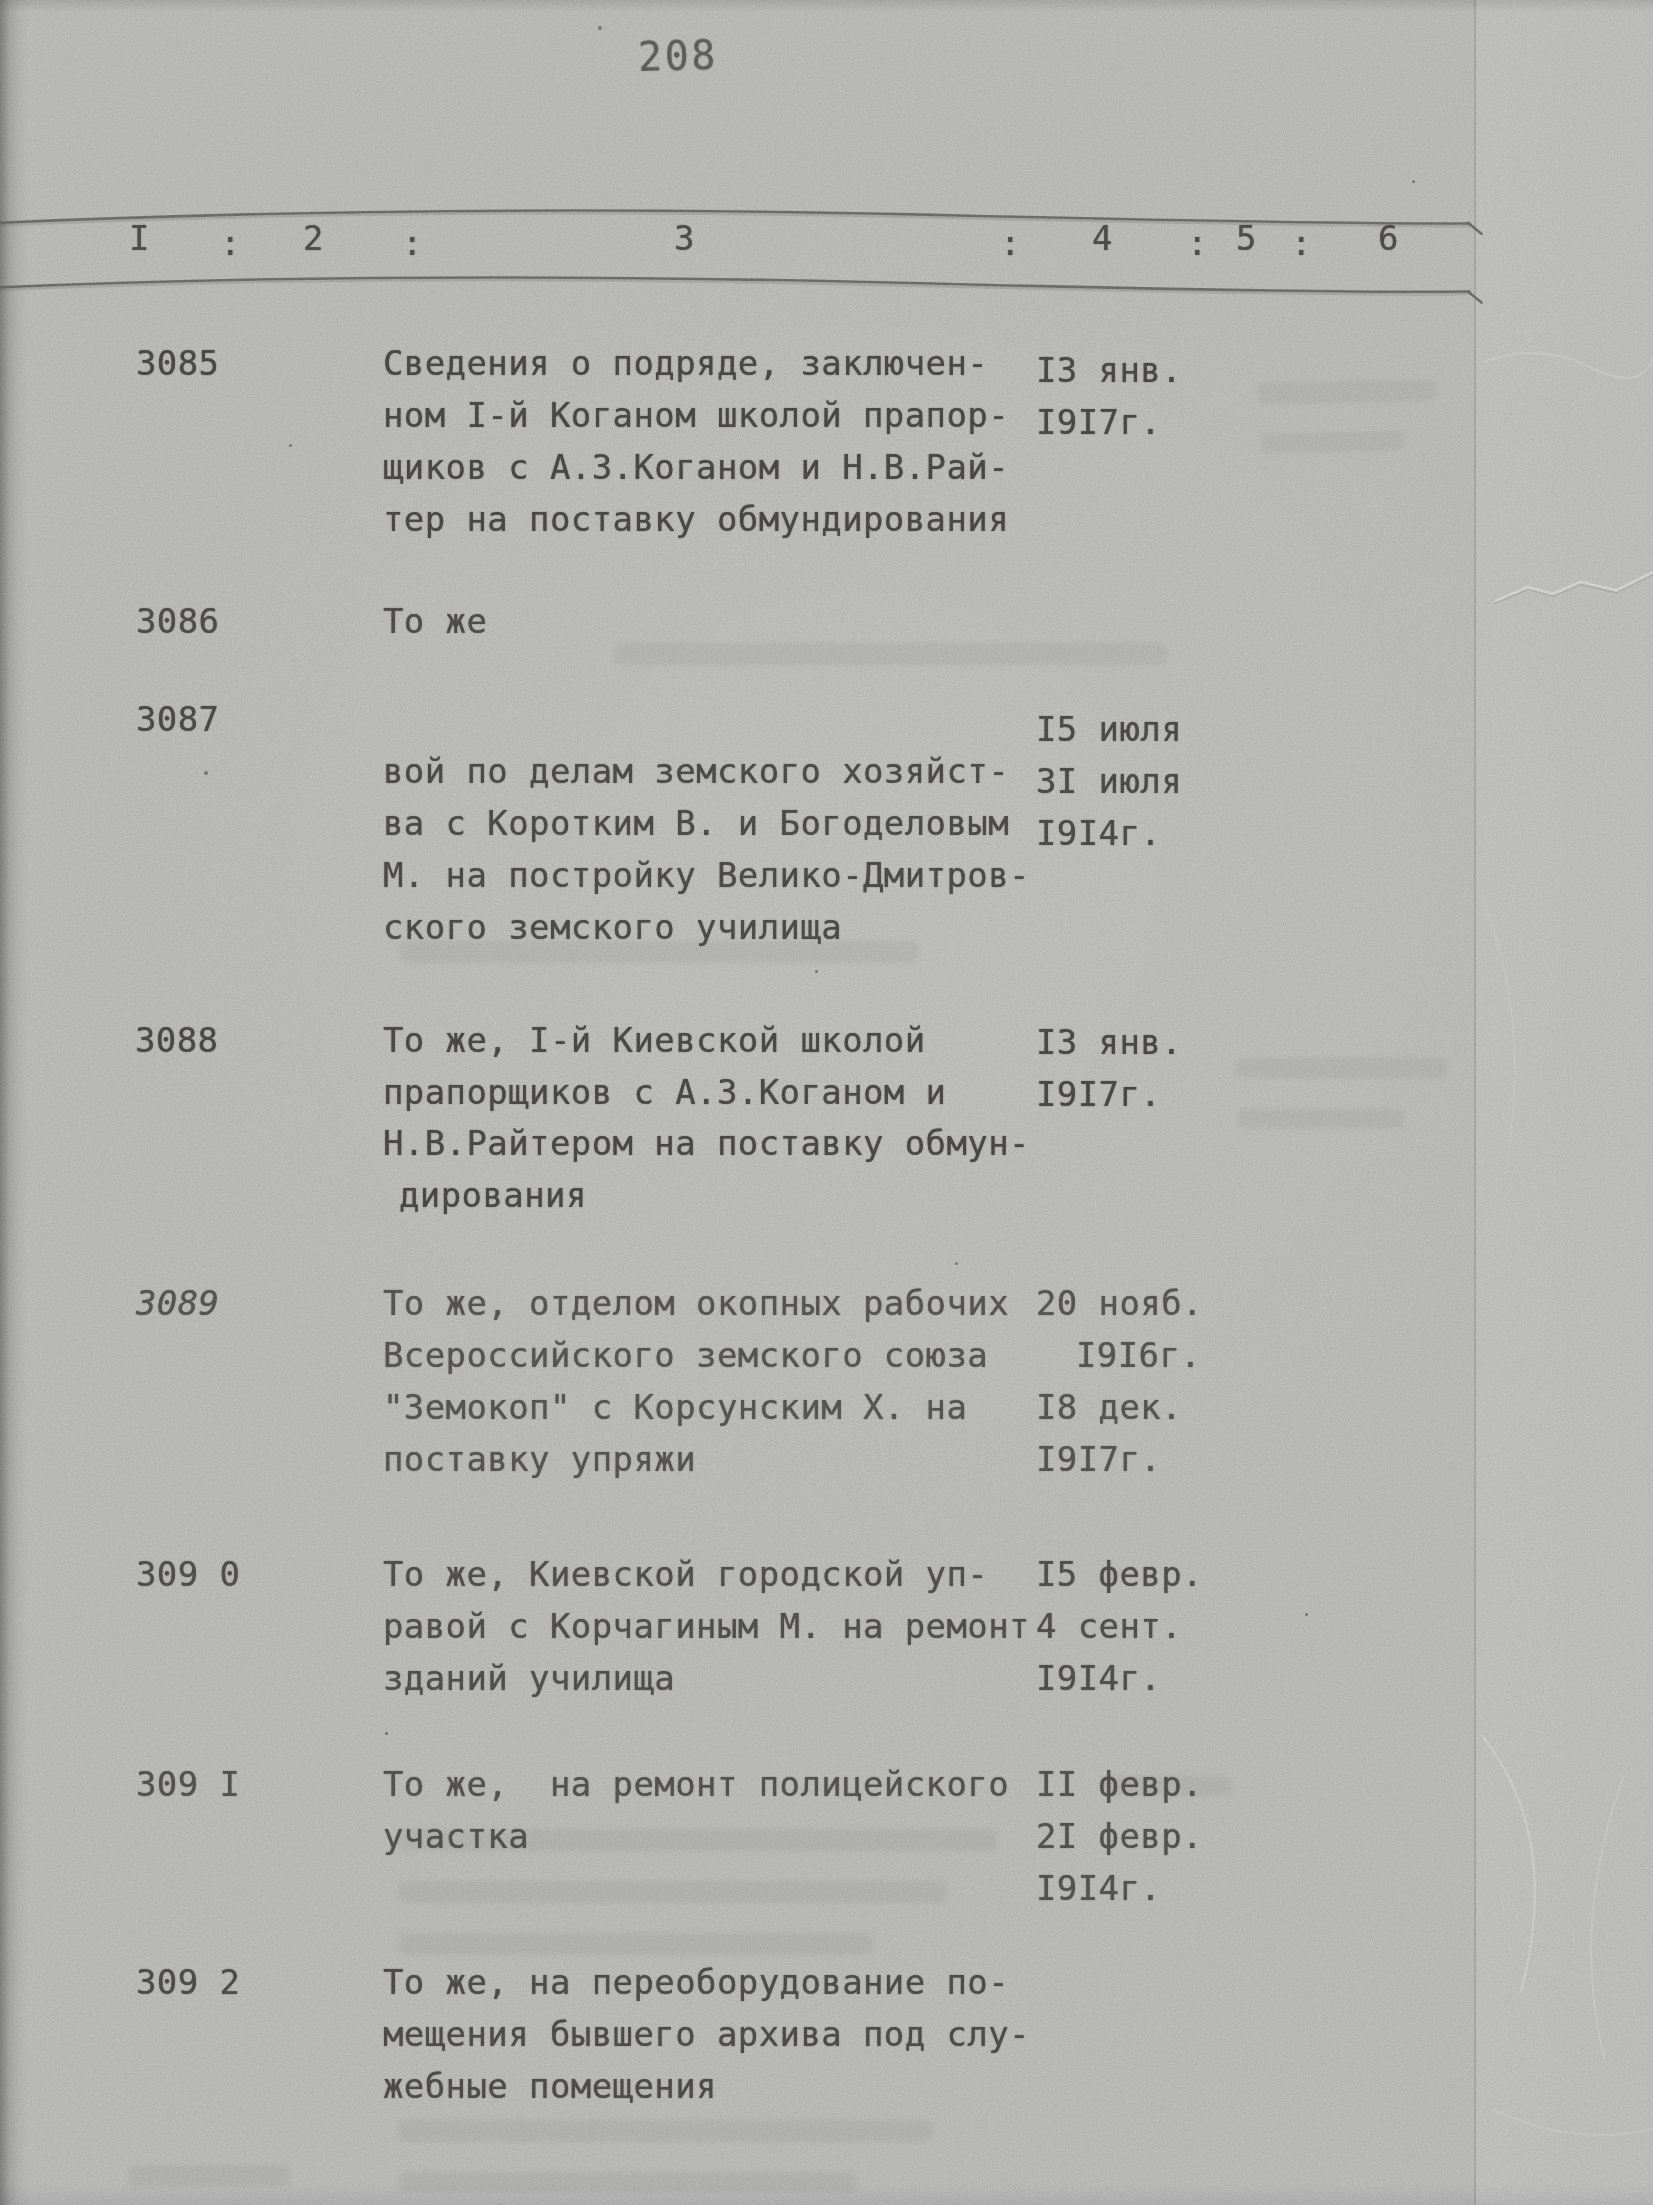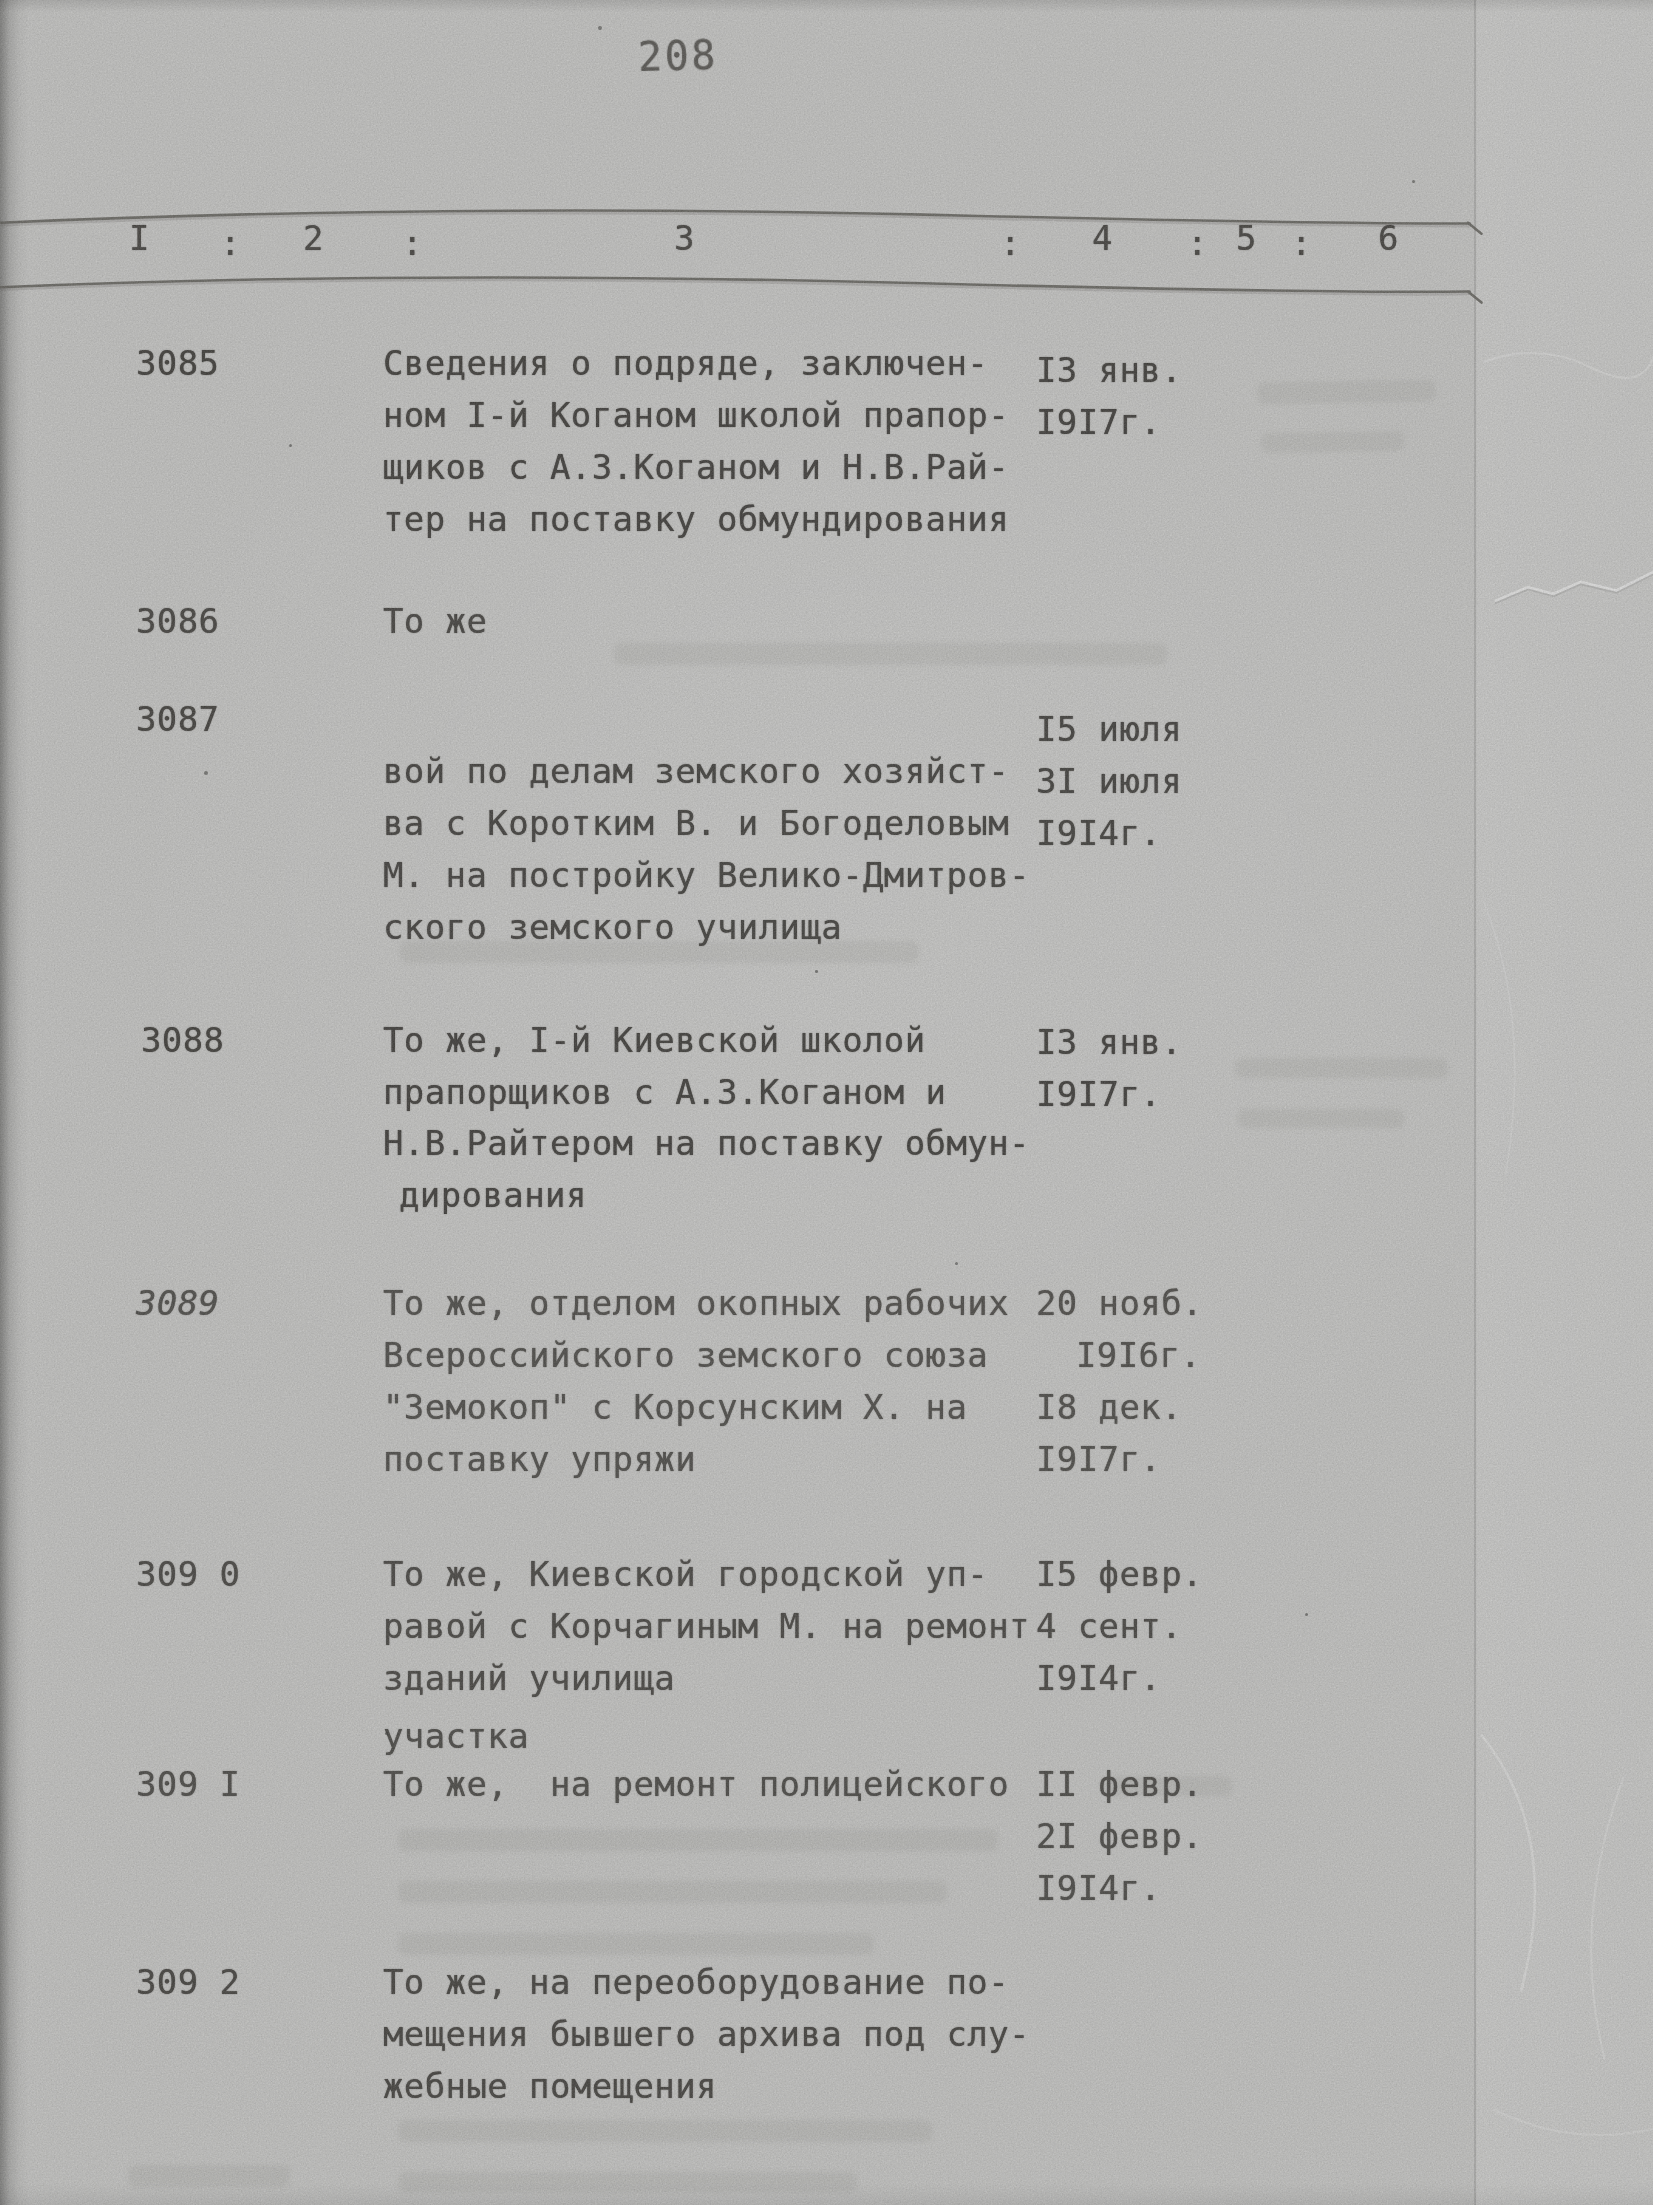--- a/index.html
+++ b/index.html
@@ -91,21 +91,21 @@
       <div class="tw" style="left: 136px; top: 604px; opacity: 0.92;">3086</div>
       <div class="tw" style="left: 383px; top: 604px; opacity: 0.92;">То же</div>
       <div class="tw" style="left: 136px; top: 702px; opacity: 0.94;">3087</div>
       <div class="tw" style="left: 383px; top: 754px; opacity: 0.94;">вой по делам земского хозяйст-</div>
       <div class="tw" style="left: 383px; top: 806px; opacity: 0.94;">ва с Коротким В. и Богоделовым</div>
       <div class="tw" style="left: 383px; top: 858px; opacity: 0.94;">М. на постройку Велико-Дмитров-</div>
       <div class="tw" style="left: 383px; top: 910px; opacity: 0.94;">ского земского училища</div>
       <div class="tw" style="left: 1036px; top: 712px; opacity: 0.94;">I5 июля</div>
       <div class="tw" style="left: 1036px; top: 764px; opacity: 0.94;">3I июля</div>
       <div class="tw" style="left: 1036px; top: 816px; opacity: 0.94;">I9I4г.</div>
-      <div class="tw" style="left: 141px; top: 1023px; opacity: 0.96;">3088</div>
+      <div class="tw" style="left: 135px; top: 1023px; opacity: 0.96;">3088</div>
       <div class="tw" style="left: 383px; top: 1023px; opacity: 0.96;">То же, I-й Киевской школой</div>
       <div class="tw" style="left: 383px; top: 1075px; opacity: 0.96;">прапорщиков с А.З.Коганом и</div>
       <div class="tw" style="left: 383px; top: 1126px; opacity: 0.96;">Н.В.Райтером на поставку обмун-</div>
       <div class="tw" style="left: 383px; top: 1178px; opacity: 0.96; margin-left: 16px;">дирования</div>
       <div class="tw" style="left: 1036px; top: 1025px; opacity: 0.96;">I3 янв.</div>
       <div class="tw" style="left: 1036px; top: 1077px; opacity: 0.96;">I9I7г.</div>
       <div class="tw" style="left: 136px; top: 1286px; opacity: 0.86; font-style: italic;">3089</div>
       <div class="tw" style="left: 383px; top: 1286px; opacity: 0.86;">То же, отделом окопных рабочих</div>
       <div class="tw" style="left: 383px; top: 1338px; opacity: 0.86;">Всероссийского земского союза</div>
       <div class="tw" style="left: 383px; top: 1390px; opacity: 0.86;">"Земокоп" с Корсунским Х. на</div>
@@ -116,21 +116,21 @@
       <div class="tw" style="left: 1036px; top: 1442px; opacity: 0.86;">I9I7г.</div>
       <div class="tw" style="left: 136px; top: 1557px; opacity: 0.9;">309 0</div>
       <div class="tw" style="left: 383px; top: 1557px; opacity: 0.9;">То же, Киевской городской уп-</div>
       <div class="tw" style="left: 383px; top: 1609px; opacity: 0.9;">равой с Корчагиным М. на ремонт</div>
       <div class="tw" style="left: 383px; top: 1661px; opacity: 0.9;">зданий училища</div>
       <div class="tw" style="left: 1036px; top: 1557px; opacity: 0.9;">I5 февр.</div>
       <div class="tw" style="left: 1036px; top: 1609px; opacity: 0.9;">4 сент.</div>
       <div class="tw" style="left: 1036px; top: 1661px; opacity: 0.9;">I9I4г.</div>
       <div class="tw" style="left: 136px; top: 1767px; opacity: 0.88;">309 I</div>
       <div class="tw" style="left: 383px; top: 1767px; opacity: 0.88;">То же,  на ремонт полицейского</div>
-      <div class="tw" style="left: 383px; top: 1719px; opacity: 0.88;">участка</div>
+      <div class="tw" style="left: 383px; top: 1819px; opacity: 0.88;">участка</div>
       <div class="tw" style="left: 1036px; top: 1767px; opacity: 0.88;">II февр.</div>
       <div class="tw" style="left: 1036px; top: 1819px; opacity: 0.88;">2I февр.</div>
       <div class="tw" style="left: 1036px; top: 1871px; opacity: 0.88;">I9I4г.</div>
       <div class="tw" style="left: 136px; top: 1965px; opacity: 0.93;">309 2</div>
       <div class="tw" style="left: 383px; top: 1965px; opacity: 0.93;">То же, на переоборудование по-</div>
       <div class="tw" style="left: 383px; top: 2017px; opacity: 0.93;">мещения бывшего архива под слу-</div>
       <div class="tw" style="left: 383px; top: 2069px; opacity: 0.93;">жебные помещения</div>
     </div>
 
   <div id="speck-layer">

